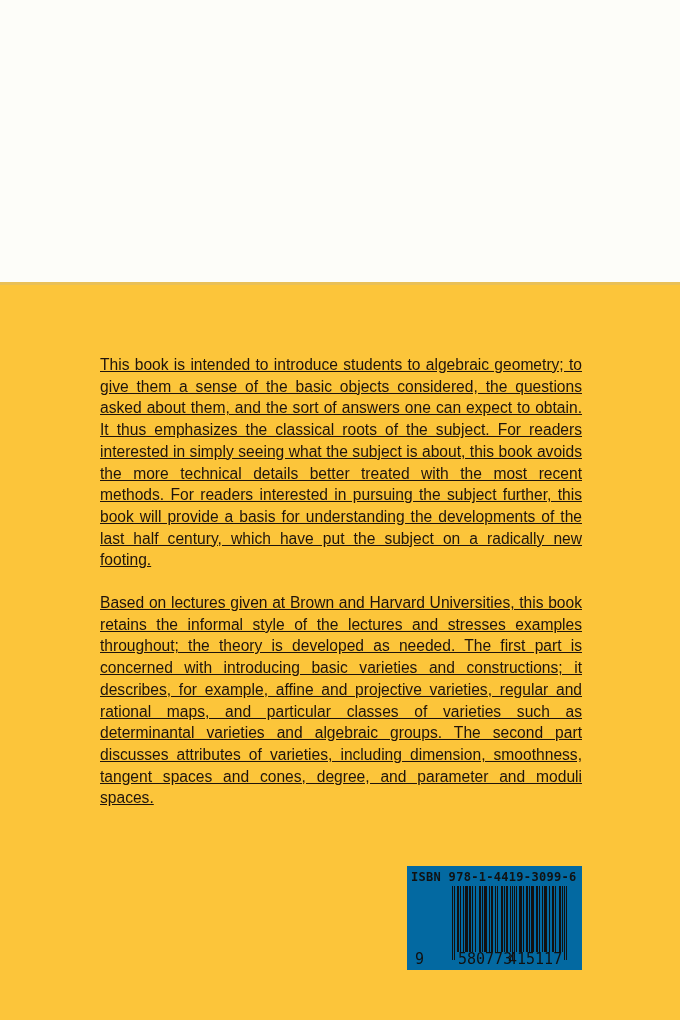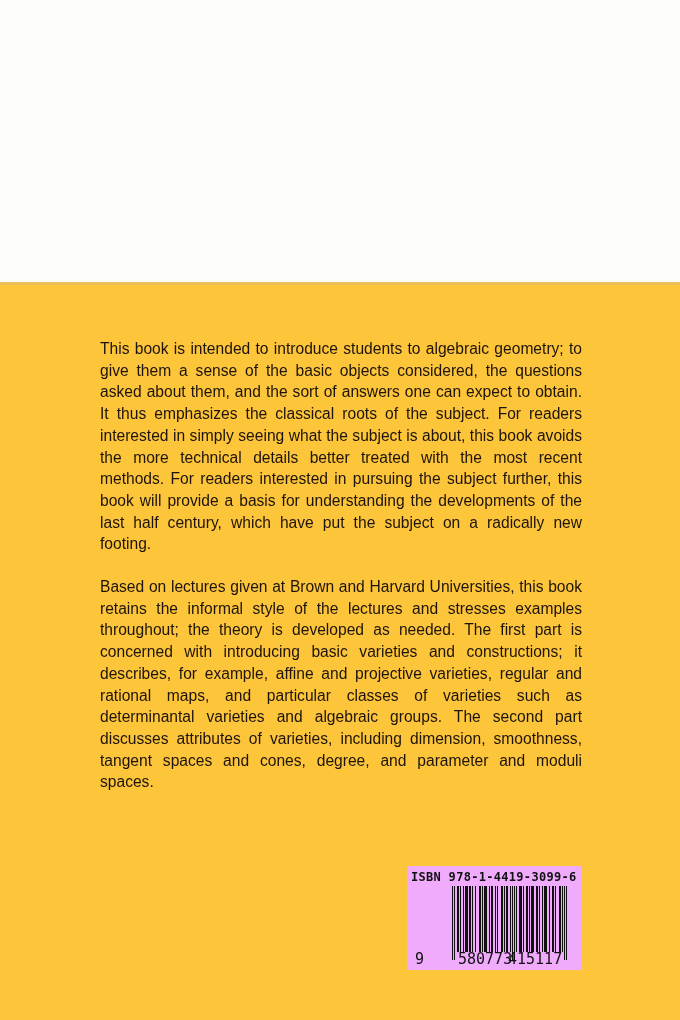--- a/index.html
+++ b/index.html
@@ -1,22 +1,22 @@
 <!DOCTYPE html>
 <html><head>
   <meta charset="utf-8">
   <style>
     html, body { margin:0; padding:0; }
     body { width:680px; height:1020px; position:relative; background:#fdfdf8; overflow:hidden; font-family:"Liberation Sans", sans-serif; }
     .top-white { position:absolute; left:0; top:0; width:680px; height:282px; background:#fdfdf9; }
     .cover { position:absolute; left:0; top:282px; width:680px; height:738px; background:#fcc53a; }
     .cover::before { content:""; position:absolute; left:0; top:0; width:680px; height:3px; background:#e9c057; }
     .blurb { position:absolute; left:100px; top:338px; width:482px; color:#1f140c; font-size:15.6px; line-height:21.7px; text-align:justify; }
-    .blurb p { margin:0 0 21px 0; }
-    .barcode-box { position:absolute; left:407px; top:866px; width:175px; height:104px; background:#f0abfc; }
+    .blurb p { margin:16px 0 21px 0;text-decoration:underline; }
+    .barcode-box { position:absolute; left:407px; top:866px; width:175px; height:104px; background:#0369a1; }
     .isbn-text { position:absolute; left:4px; top:4px; width:170px; font-family:"DejaVu Sans Mono", monospace; font-size:12px; font-weight:bold; color:#111; letter-spacing:0.3px; white-space:nowrap; }
     .bars { position:absolute; left:45px; top:20px; height:66px; display:flex; align-items:flex-start; }
     .bars span { display:block; height:66px; background:#111; }
     .bars span.long { height:74px; }
     .ean { position:absolute; left:4px; top:84px; width:150px; font-family:"DejaVu Sans Mono", monospace; font-size:15px; color:#111; white-space:nowrap; }
     .ean .first { position:absolute; left:4px; }
     .ean .left { position:absolute; left:47px; }
     .ean .right { position:absolute; left:97px; }
   </style>
 </head>

